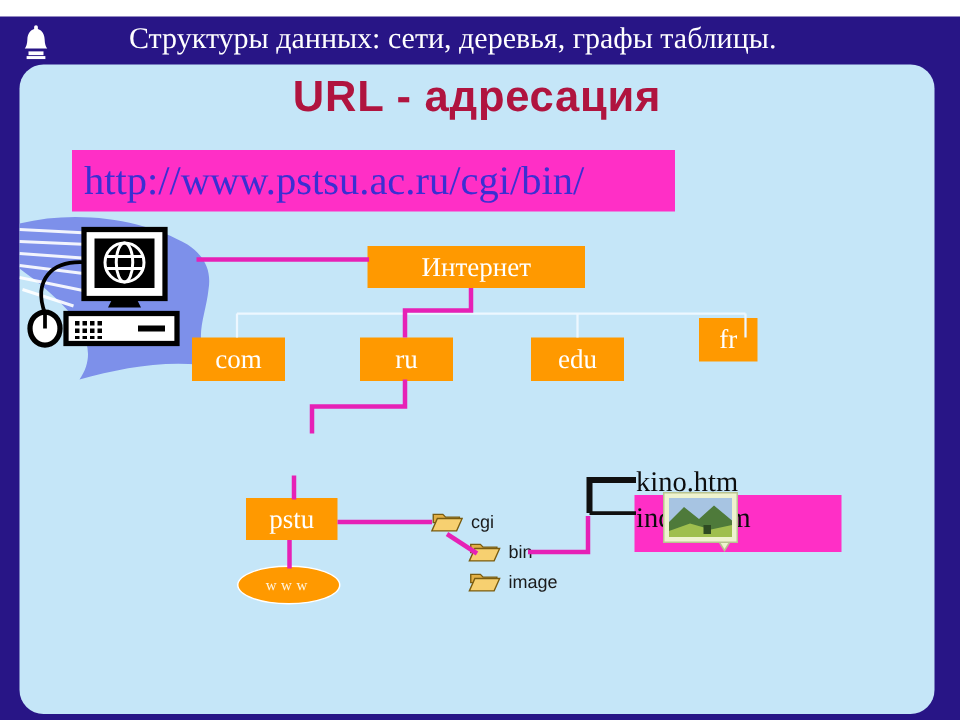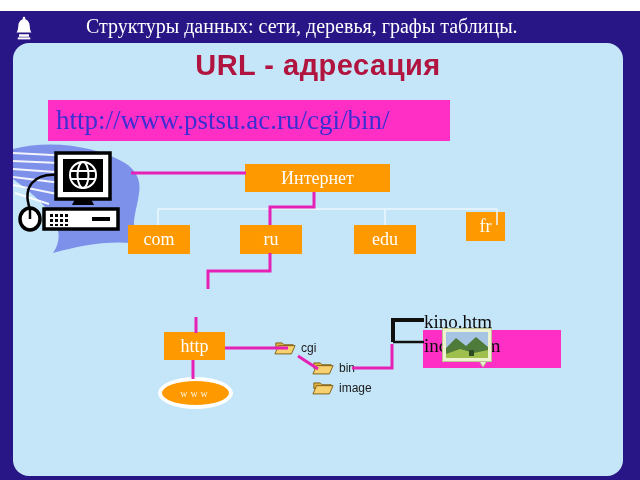--- a/index.html
+++ b/index.html
@@ -30,21 +30,21 @@
   .url-box span{
     display:block;padding-left:8px;line-height:40px;font-size:27px;
     color:var(--url_blue,#3B2FD2);white-space:nowrap;
   }
   .node{
     position:absolute;display:flex;align-items:center;justify-content:center;
     background:var(--box_orange,#FF9900);color:#fff;font-size:18px;z-index:3;
   }
   .www-ellipse{
     position:absolute;left:158px;top:366px;width:67px;height:24px;
-    background:var(--box_orange,#FF9900);border:4px solid #ffffff;border-radius:50%;
+    background:var(--box_orange,#FF9900);border:1px solid #ffffff;border-radius:50%;
     display:flex;align-items:center;justify-content:center;
     color:#FFF3DC;font-size:10px;letter-spacing:3px;z-index:3;
   }
   .overlay{position:absolute;left:0;top:0;z-index:4;pointer-events:none;}
   .swoosh{position:absolute;left:13px;top:130px;z-index:1;}
   .computer{position:absolute;left:16px;top:136px;z-index:2;}
   .folder-row{
     position:absolute;display:flex;align-items:center;z-index:3;
     font-family:"Liberation Sans",sans-serif;font-size:12px;color:#1a1a1a;
   }
@@ -153,24 +153,24 @@
       <path d="M424,309 H393 V331" stroke-width="4"></path>
       <path d="M393,331 H424" stroke-width="2.5"></path>
     </g>
   </svg>
 
   <div class="node" style="left:245px;top:153px;width:145px;height:28px">Интернет</div>
   <div class="node" style="left:128px;top:214px;width:62px;height:29px">com</div>
   <div class="node" style="left:240px;top:214px;width:62px;height:29px">ru</div>
   <div class="node" style="left:354px;top:214px;width:62px;height:29px">edu</div>
   <div class="node" style="left:466px;top:201px;width:39px;height:29px">fr</div>
-  <div class="node" style="left:164px;top:321px;width:61px;height:28px">http</div>
+  <div class="node" style="left:164px;top:321px;width:61px;height:28px">pstu</div>
   <div class="www-ellipse">www</div>
 
-  <div class="folder-row" style="left:274px;top:328px">
+  <div class="folder-row" style="left:287px;top:328px">
     <svg width="22" height="17" viewBox="0 0 24 18">
       <path d="M2,4 h7 l2,2 h10 v4 h-19 z" fill="#E2AF45" stroke="#7a5c10" stroke-width="1"></path>
       <path d="M1,16 L5,7 H23 L19,16 Z" fill="#F7D070" stroke="#7a5c10" stroke-width="1"></path>
     </svg>
     <span class="lbl">cgi</span>
   </div>
   <div class="folder-row" style="left:312px;top:348px">
     <svg width="22" height="17" viewBox="0 0 24 18">
       <path d="M2,4 h7 l2,2 h10 v4 h-19 z" fill="#E2AF45" stroke="#7a5c10" stroke-width="1"></path>
       <path d="M1,16 L5,7 H23 L19,16 Z" fill="#F7D070" stroke="#7a5c10" stroke-width="1"></path>

